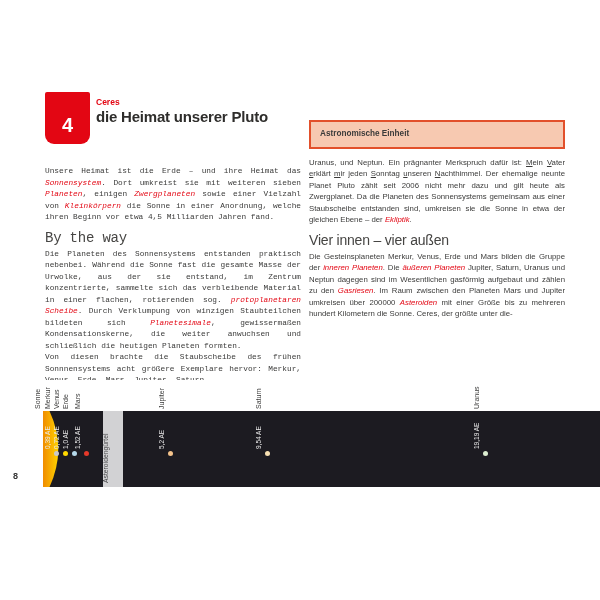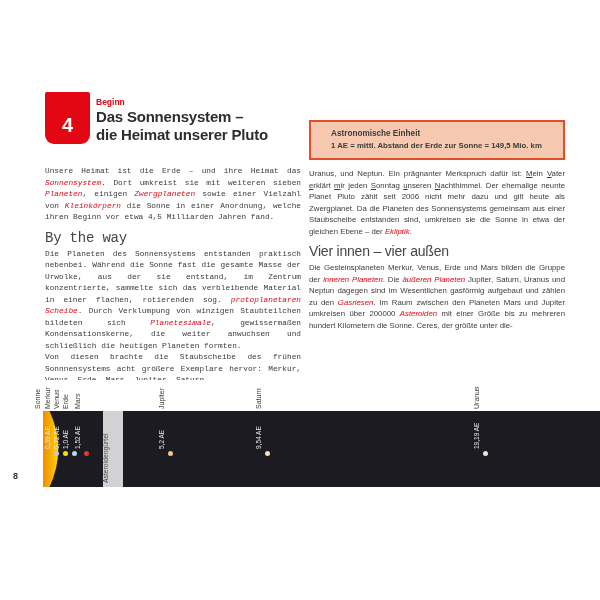--- a/index.html
+++ b/index.html
@@ -33,21 +33,21 @@
   .col-left{left:45px;top:166px;height:214px;overflow:hidden;font-family:Liberation Mono, monospace;}
   .col-right{left:309px;top:120px;height:259px;overflow:hidden;}
   p.body{margin:0;text-align:justify;color:var(--text);}
   h3.sec{font-size:14px;font-weight:400;color:var(--heading);margin:8px 0 4px;
     letter-spacing:-0.2px;line-height:13px;}
   .seg-ri{color:var(--accent);font-style:italic;}
   .seg-u{text-decoration:underline;text-underline-offset:1px;}
 
   
   .infobox{border:2px solid var(--infobox-border);background:var(--infobox-bg);
-    padding:6px 9px 7px 20px;margin-bottom:8px;}
+    padding:6px 9px 7px 9px;margin-bottom:8px;}
   .infobox-title{font-size:8.2px;font-weight:700;margin:0 0 1px 0;color:var(--text);}
   .infobox p{margin:0;text-align:justify;}
   .infobox .bold-line{font-weight:700;text-align:left;}
 
   
   .diagram{left:43px;top:381px;width:557px;height:106px;}
   .name-label{position:absolute;top:19px;height:9px;line-height:9px;font-size:7px;
     color:var(--text);white-space:nowrap;transform-origin:0 100%;transform:rotate(-90deg);}
   .bar{position:absolute;left:0;right:0;top:30px;height:76px;background:var(--bar-bg);overflow:hidden;}
   .sun-svg{position:absolute;left:0;top:0;}
@@ -59,37 +59,35 @@
   .dot{position:absolute;top:40px;width:5px;height:5px;border-radius:50%;}
 
   .page-num{left:13px;top:471px;font-size:9px;font-weight:700;color:#333;}
 </style>
 </head>
 <body>
 
 <div class="abs chapter-box">
   <span class="chapter-num">4</span>
 </div>
-<div class="abs kicker">Beginn</div>
+<div class="abs kicker">Ceres</div>
 <div class="abs page-title">
-  <div>Das Sonnensystem –</div>
   <div>die Heimat unserer Pluto</div>
 </div>
 
 <div class="abs col col-left">
   <p class="body"><span>Unsere Heimat ist die Erde – und ihre Heimat das </span><span class="seg-ri">Sonnensystem</span><span>. Dort umkreist sie mit weiteren sieben </span><span class="seg-ri">Planeten</span><span>, einigen </span><span class="seg-ri">Zwergplaneten</span><span> sowie einer Vielzahl von </span><span class="seg-ri">Kleinkörpern</span><span> die Sonne in einer Anordnung, welche ihren Beginn vor etwa 4,5 Milliarden Jahren fand.</span></p>
   <h3 class="sec">By the way</h3>
   <p class="body"><span>Die Planeten des Sonnensystems entstanden praktisch nebenbei. Während die Sonne fast die gesamte Masse der Urwolke, aus der sie entstand, im Zentrum konzentrierte, sammelte sich das verbleibende Material in einer flachen, rotierenden sog. </span><span class="seg-ri">protoplanetaren Scheibe</span><span>. Durch Verklumpung von winzigen Staubteilchen bildeten sich </span><span class="seg-ri">Planetesimale</span><span>, gewissermaßen Kondensationskerne, die weiter anwuchsen und schließlich die heutigen Planeten formten.</span></p>
   <p class="body"><span>Von diesen brachte die Staubscheibe des frühen Sonnnensystems acht größere Exemplare hervor: Merkur, Venus, Erde, Mars, Jupiter, Saturn,</span></p>
 </div>
 
 <div class="abs col col-right">
   <div class="infobox">
     <p class="infobox-title">Astronomische Einheit</p>
-    <p class="bold-line">1 AE = mittl. Abstand der Erde zur Sonne = 149,5 Mio. km</p>
   </div>
   <p class="body"><span>Uranus, und Neptun. Ein prägnanter Merkspruch dafür ist: </span><span class="seg-u">M</span><span>ein </span><span class="seg-u">V</span><span>ater </span><span class="seg-u">e</span><span>rklärt </span><span class="seg-u">m</span><span>ir </span><span class="seg-u">j</span><span>eden </span><span class="seg-u">S</span><span>onntag </span><span class="seg-u">u</span><span>nseren </span><span class="seg-u">N</span><span>achthimmel. Der ehemalige neunte Planet Pluto zählt seit 2006 nicht mehr dazu und gilt heute als Zwergplanet. Da die Planeten des Sonnensystems gemeinsam aus einer Staubscheibe entstanden sind, umkreisen sie die Sonne in etwa der gleichen Ebene – der </span><span class="seg-ri">Ekliptik</span><span>.</span></p>
   <h3 class="sec">Vier innen – vier außen</h3>
   <p class="body"><span>Die Gesteinsplaneten Merkur, Venus, Erde und Mars bilden die Gruppe der </span><span class="seg-ri">inneren Planeten</span><span>. Die </span><span class="seg-ri">äußeren Planeten</span><span> Jupiter, Saturn, Uranus und Neptun dagegen sind im Wesentlichen gasförmig aufgebaut und zählen zu den </span><span class="seg-ri">Gasriesen</span><span>. Im Raum zwischen den Planeten Mars und Jupiter umkreisen über 200000 </span><span class="seg-ri">Asteroiden</span><span> mit einer Größe bis zu mehreren hundert Kilometern die Sonne. Ceres, der größte unter die-</span></p>
 </div>
 
 <div class="abs diagram">
   <div id="diag-names">
       <div class="name-label" style="left: -1.5px;">Sonne</div>
       <div class="name-label" style="left: 8.5px;">Merkur</div>

